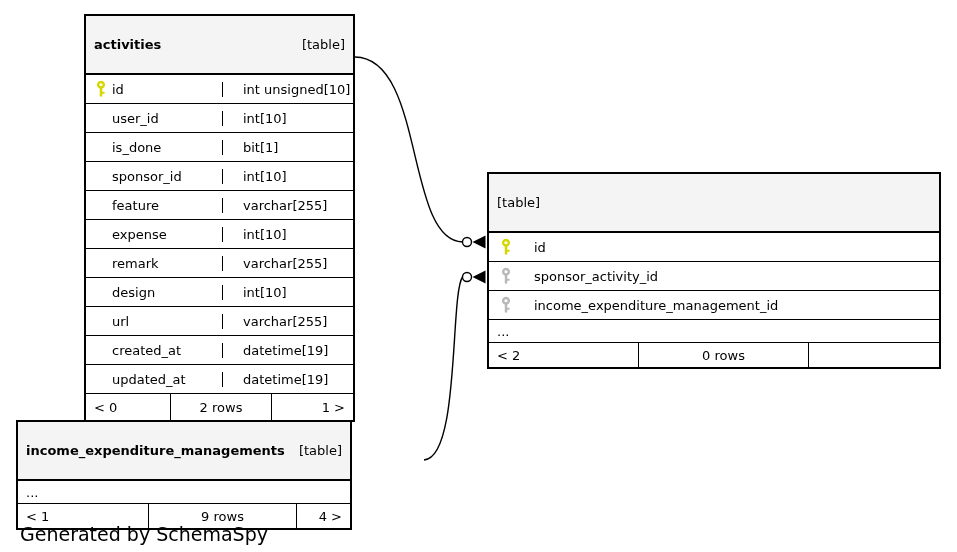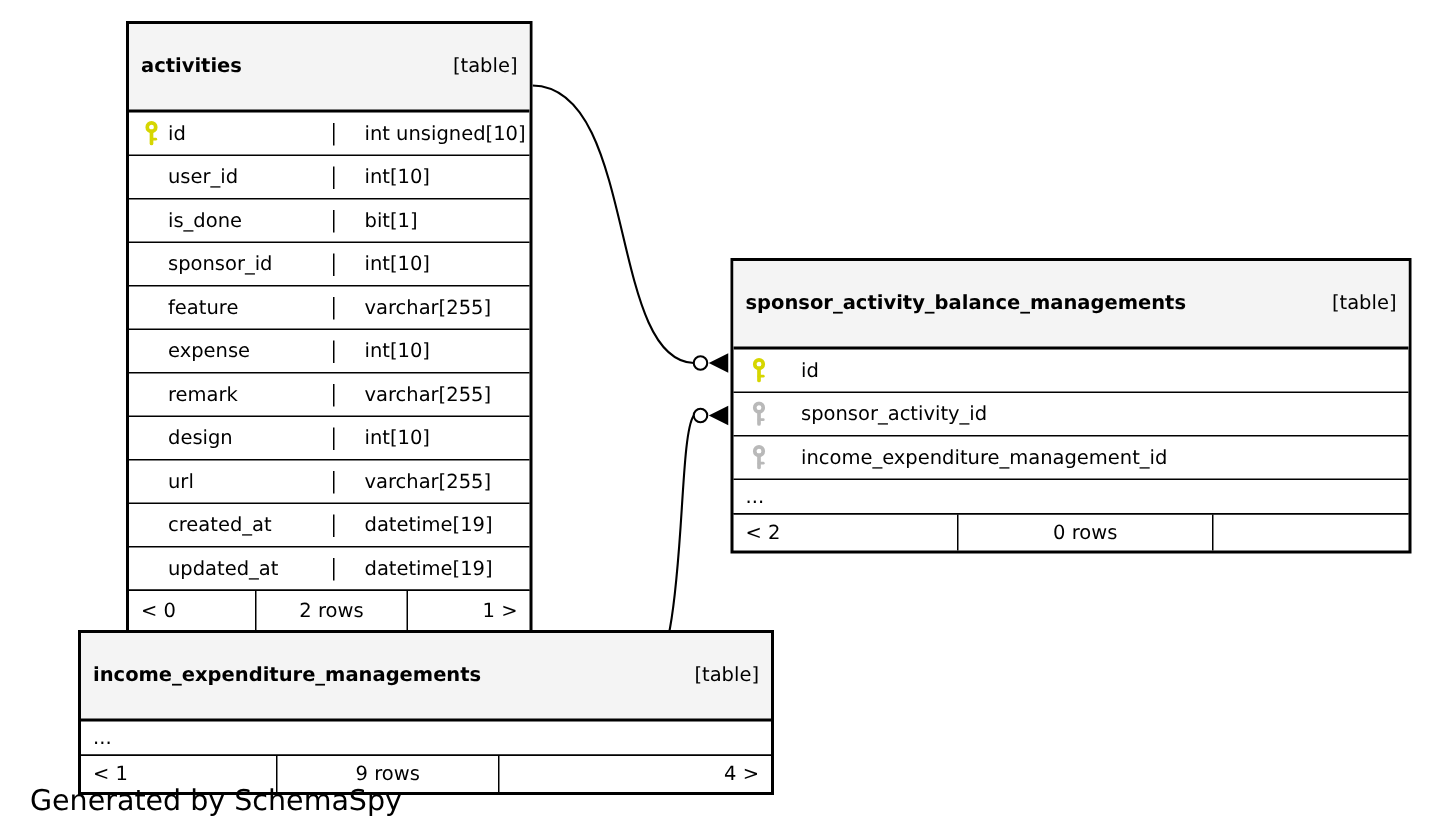--- a/index.html
+++ b/index.html
@@ -27,21 +27,21 @@
   .ellipsis-row{display:flex;align-items:center;height:22px;padding-left:8px;border-bottom:1px solid #000;}
   .footer-row{display:flex;height:24px;border-top:1px solid #000;margin-top:-1px;}
   .act .footer-row{height:26px;}
   .footer-cell{display:flex;align-items:center;box-sizing:border-box;}
   .fc-left{padding-left:8px;justify-content:flex-start;}
   .fc-center{justify-content:center;border-left:1px solid #000;}
   .fc-right{justify-content:flex-end;padding-right:8px;border-left:1px solid #000;}
   
   #tbl-activities{left:84px;top:14px;width:271px;}
   #tbl-sponsor{left:487px;top:172px;width:454px;}
-  #tbl-income{left:16px;top:420px;width:464px;margin-left:36px;}
+  #tbl-income{left:16px;top:420px;width:336px;}
   .act .footer-cell:nth-child(1){flex:0 0 84px;}
   .act .footer-cell:nth-child(2){flex:0 0 101px;}
   .act .footer-cell:nth-child(3){flex:1;}
   .sp .footer-cell:nth-child(1){flex:0 0 149px;}
   .sp .footer-cell:nth-child(2){flex:0 0 170px;}
   .sp .footer-cell:nth-child(3){flex:1;}
   .inc .footer-cell:nth-child(1){flex:0 0 130px;}
   .inc .footer-cell:nth-child(2){flex:0 0 148px;}
   .inc .footer-cell:nth-child(3){flex:1;}
   .overlay{position:absolute;left:0;top:0;pointer-events:none;}
@@ -125,21 +125,20 @@
     </div>
     <div class="footer-row">
       <span class="footer-cell fc-left">&lt; 0</span>
       <span class="footer-cell fc-center">2 rows</span>
       <span class="footer-cell fc-right">1 &gt;</span>
     </div>
   </div>
 
   <div id="tbl-sponsor" class="tbl sp">
     <div class="tbl-header">
-      <span class="tbl-title">sponsor_activity_balance_managements</span>
       <span class="tbl-badge">[table]</span>
     </div>
     <div class="col-row">
       <span class="key-ico">
         <svg viewBox="0 0 12 18">
             <g fill="none" stroke-linecap="round" stroke-width="2.6" stroke="#d6d600">
               <circle cx="6" cy="4.5" r="3"></circle>
               <path d="M6 7.5 L6 16"></path>
               <path d="M6 13 L9 13" stroke-width="2"></path>
             </g>

